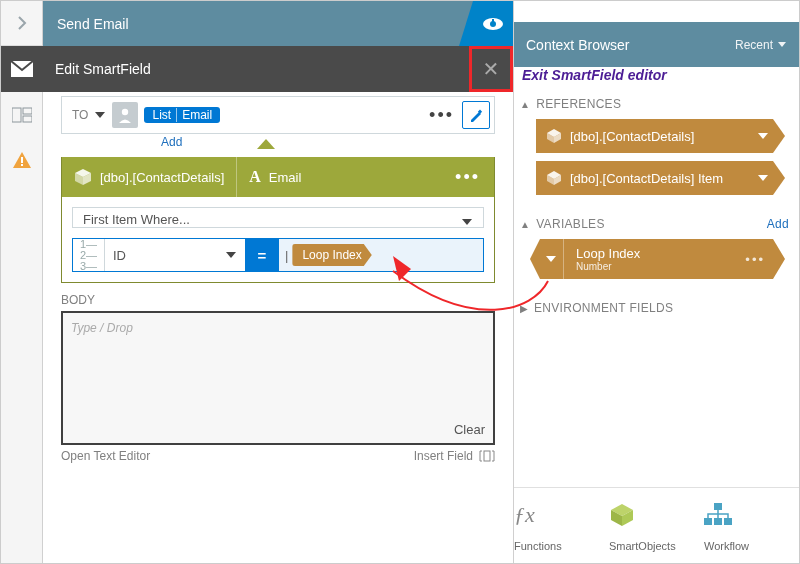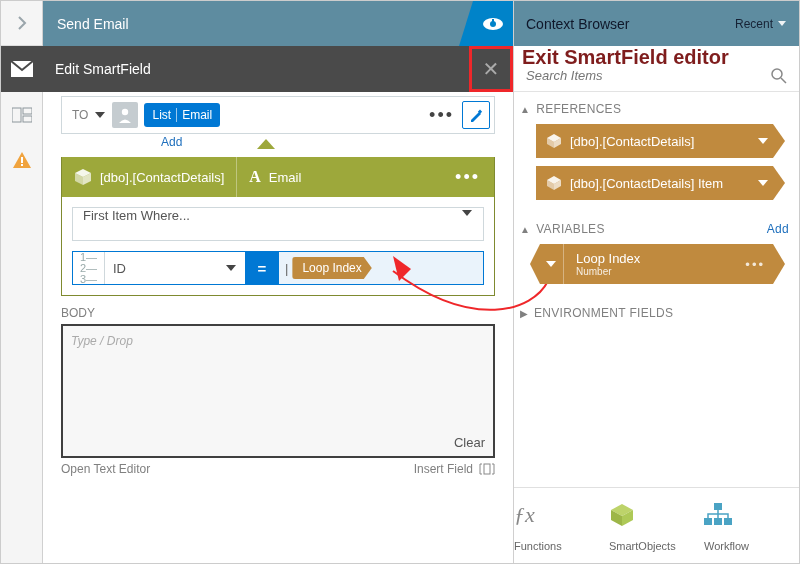--- a/index.html
+++ b/index.html
@@ -25,57 +25,57 @@
 .edit-bar .mail-icon { width: 42px; height: 46px; display:flex;align-items:center;justify-content:center; }
 .edit-bar .edit-title { font-size: 14px; padding-left: 12px; }
 .edit-bar .close-wrap { position: absolute; right: 0; top: 0; width: 44px; height: 46px; display:flex;align-items:center;justify-content:center; border: 3px solid #ef272a; }
 .edit-bar .close-x { color:#aaa; font-size:20px; }
 
 
 .to-row { margin: 4px 18px 0 18px; border: 1px solid #cfd8dc; background:#fff; display:flex; align-items:center; height:38px; padding: 0 4px; position:relative; }
 .to-row .to-lbl { color:#808080; font-size:12px; padding:0 6px; }
 .to-row .chev { color:#555; }
 .to-row .avatar { width:26px;height:26px;background:#c5ccd0;border-radius:2px;margin:0 6px;display:flex;align-items:center;justify-content:center; }
-.to-row .list-tag { background:#0078d4;color:#fff;border-radius:3px;display:flex;align-items:center;height:24px;padding:0 8px;font-size:12px;gap:5px; }
+.to-row .list-tag { background:#0078d4;color:#fff;border-radius:3px;display:flex;align-items:center;height:16px;padding:0 8px;font-size:12px;gap:5px; }
 .to-row .divider { width:1px;height:14px;background:rgba(255,255,255,.6); }
 .to-row .dots { margin-left:auto; color:#444; font-size:18px; padding:0 8px; letter-spacing:2px; }
 .to-row .pen { width:28px;height:28px;border:1px solid #0078d4;border-radius:2px;display:flex;align-items:center;justify-content:center;color:#0078d4; }
 .add-link { font-size:12px; color:#1e6fbd; margin-left:118px; margin-top:1px; }
 .triangle-pointer { position:absolute; left:195px; top:42px; width:0;height:0;border-left:9px solid transparent;border-right:9px solid transparent;border-bottom:10px solid #9da83b; }
 
 
 .sf-box { margin: 8px 18px 0 18px; border:1px solid #7f8a2f; border-top:none; position:relative; }
 .sf-head { height:40px; background:#9da83b; display:flex; align-items:center; color:#fff; }
 .sf-head .seg { display:flex;align-items:center;gap:8px;padding:0 12px;height:100%; }
 .sf-head .vline { width:1px;height:100%;background:rgba(255,255,255,.35); }
 .sf-head .dots { margin-left:auto;padding:0 14px;letter-spacing:2px;font-size:18px; }
 .sf-head .cube {font-size:14px;}
 .sf-body { background:#fff; padding:10px; display:flex;flex-direction:column;gap:10px; }
-.sel-row { border:1px solid #cfd8dc; height:34px; display:flex;align-items:flex-start;padding:0 10px;font-size:13px;color:#555;justify-content:space-between; }
+.sel-row { border:1px solid #cfd8dc; height:21px; display:flex;align-items:flex-end;padding:0 10px;font-size:13px;color:#555;justify-content:space-between; }
 .id-row { border:1px solid #0078d4; height:34px; display:flex;align-items:center;font-size:13px;color:#555;background:#eaf3fb; }
 .id-row .numlist { width:32px;height:100%;display:flex;align-items:center;justify-content:center;border-right:1px solid #cfd8dc;color:#9aa;background:#fff;font-size:11px;line-height:1; }
 .id-row .id-sel { flex:0 0 140px;height:100%;display:flex;align-items:center;justify-content:space-between;padding:0 8px;background:#fff; }
 .id-row .eq { width:34px;height:100%;background:#0078d4;color:#fff;display:flex;align-items:center;justify-content:center;font-weight:bold;font-size:15px; }
 .id-row .val { flex:1;height:100%;display:flex;align-items:center;padding:0 6px;gap:4px;background:#eaf3fb; }
 .loop-chip { background:#c08a3e;color:#fff;height:22px;display:inline-flex;align-items:center;padding:0 10px;border-radius:3px;font-size:12px;clip-path:polygon(0 0,calc(100% - 8px) 0,100% 50%,calc(100% - 8px) 100%,0 100%); }
 .caret { color:#444; }
 
 
 .body-lbl { margin:10px 18px 4px 18px; font-size:12px; color:#808080; }
 .body-box { margin:0 18px; border:2px solid #404040; background:#f7f7f7; height:134px; position:relative; }
 .body-box .ph { color:#aaa;font-style:italic;font-size:12px;padding:8px; }
 .body-box .clear { position:absolute; right:8px; bottom:6px; font-size:13px; color:#555; }
 .body-foot { margin:4px 18px 0 18px; display:flex; justify-content:space-between; font-size:12px; color:#808080;align-items:flex-end; }
 .body-foot .ins { display:flex;align-items:center;gap:6px; }
 
 
 .right-col { width: 286px; border-left:1px solid #d0cfcf; display:flex; flex-direction:column; background:#fff; }
-.ctx-head { height:45px;background:#5e8ca0;color:#0f172a;display:flex;align-items:center;justify-content:space-between;padding:0 12px;font-size:14px; }
+.ctx-head { height:45px;background:#5e8ca0;color:#ffffff;display:flex;align-items:center;justify-content:space-between;padding:0 12px;font-size:14px;margin-top:21px; }
 .ctx-head .recent { font-size:12px;display:flex;align-items:center;gap:4px;opacity:.9; }
-.exit-note { color:#7f1d1d; font-weight:bold; font-size:20px; padding-left:8px; height:20px; }
+.exit-note { color:#4c1d95; font-style:italic; font-weight:bold; font-size:14px; padding-left:8px; height:20px; }
 .search-row { display:flex;align-items:center;padding:0 12px 6px 12px;border-bottom:1px solid #e3e3e3; height:26px; }
 .search-row input { border:0;outline:0;flex:1;font-style:italic;color:#999;font-size:13px;background:transparent; }
 .search-row .mag { color:#888; }
 
 .sect { padding:10px 10px 4px 6px; }
 .sect-h { display:flex;align-items:center;gap:6px;color:#808080;font-size:12px;letter-spacing:.3px;margin-bottom:8px; }
 .sect-h .tri { font-size:10px;color:#808080; }
 .sect-h .addlnk { margin-left:auto;color:#1e6fbd;font-size:12px; }
 
 .ref-chip { background:#c08a3e;color:#fff;height:34px;display:flex;align-items:center;gap:8px;margin:0 4px 8px 16px;clip-path:polygon(0 0,calc(100% - 12px) 0,100% 50%,calc(100% - 12px) 100%,0 100%);padding:0 16px 0 10px;font-size:13px; }
@@ -252,29 +252,20 @@
     <div class="ctx-head">
       <span>Context Browser</span>
       <span class="recent">
         <span>Recent</span>
         <svg width="10" height="8">
             <path d="M1 1 L5 6 L9 1" fill="#fff"></path>
           </svg>
       </span>
     </div>
     <div class="exit-note">Exit SmartField editor</div>
-    <div class="search-row">
-      <input placeholder="Search Items" style="">
-      <span class="mag">
-        <svg width="16" height="16">
-            <circle cx="6" cy="6" r="5" fill="none" stroke="#888" stroke-width="1.5"></circle>
-            <line x1="10" y1="10" x2="15" y2="15" stroke="#888" stroke-width="1.5"></line>
-          </svg>
-      </span>
-    </div>
 
     <div class="sect">
       <div class="sect-h">
         <span class="tri">▲</span>
         <span>REFERENCES</span>
       </div>
       <div class="ref-chip">
         <svg width="16" height="14">
             <path d="M8 0 L15 4 L8 8 L1 4Z" fill="#fff" opacity=".9"></path>
             <path d="M1 4 L1 10 L8 14 L8 8Z" fill="#fff" opacity=".55"></path>

